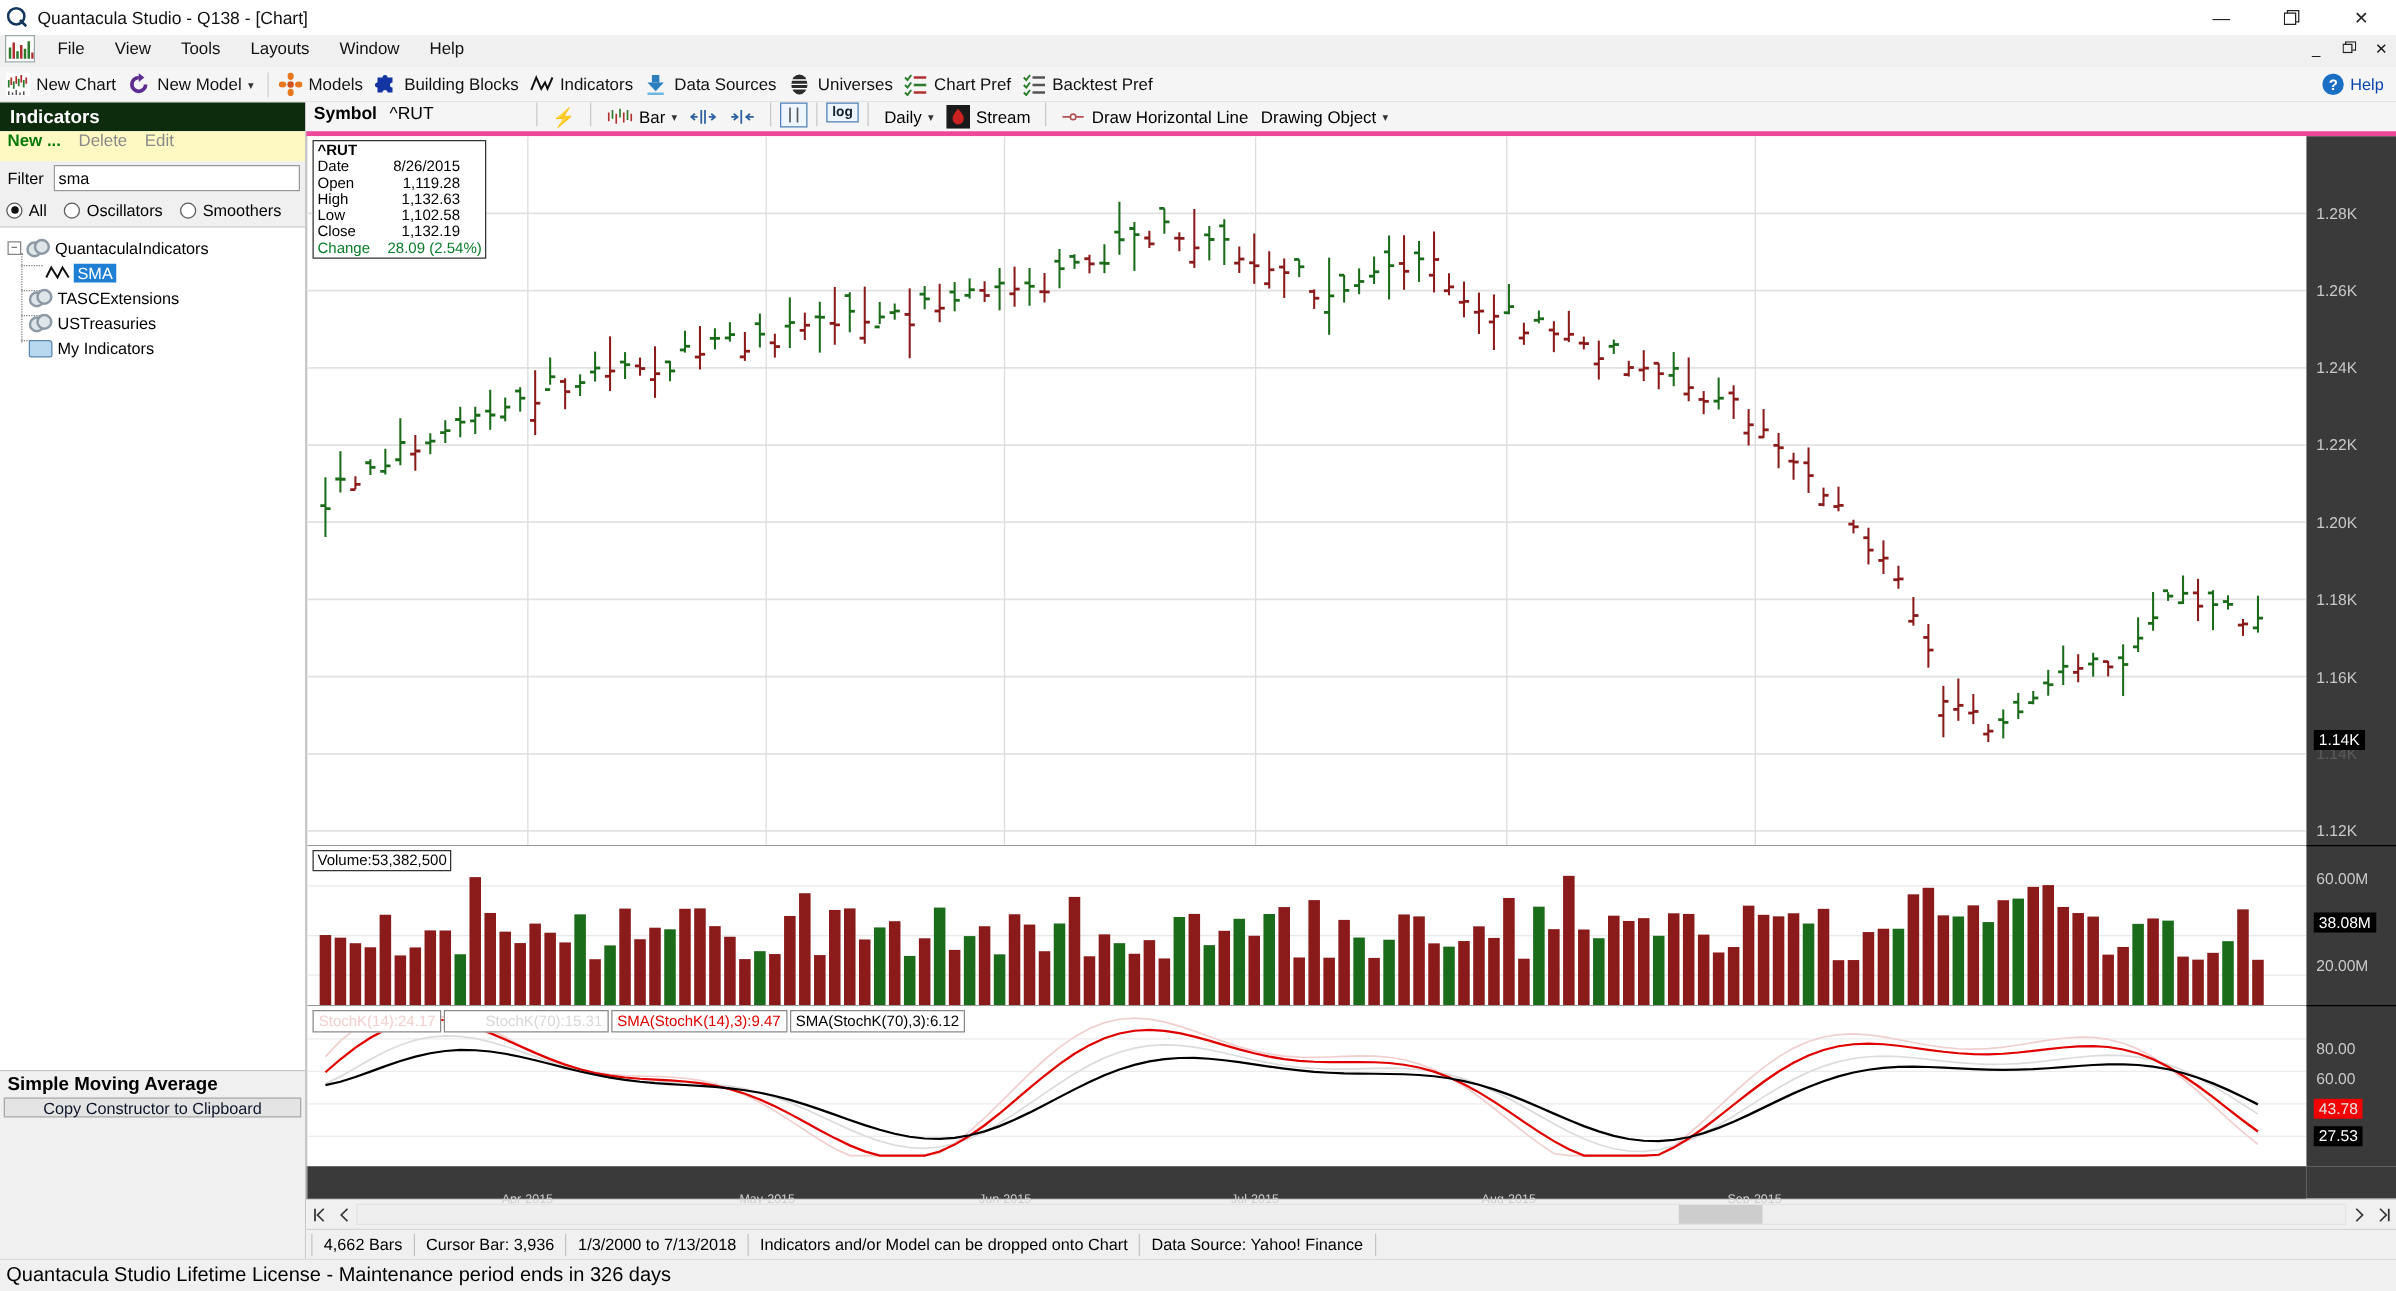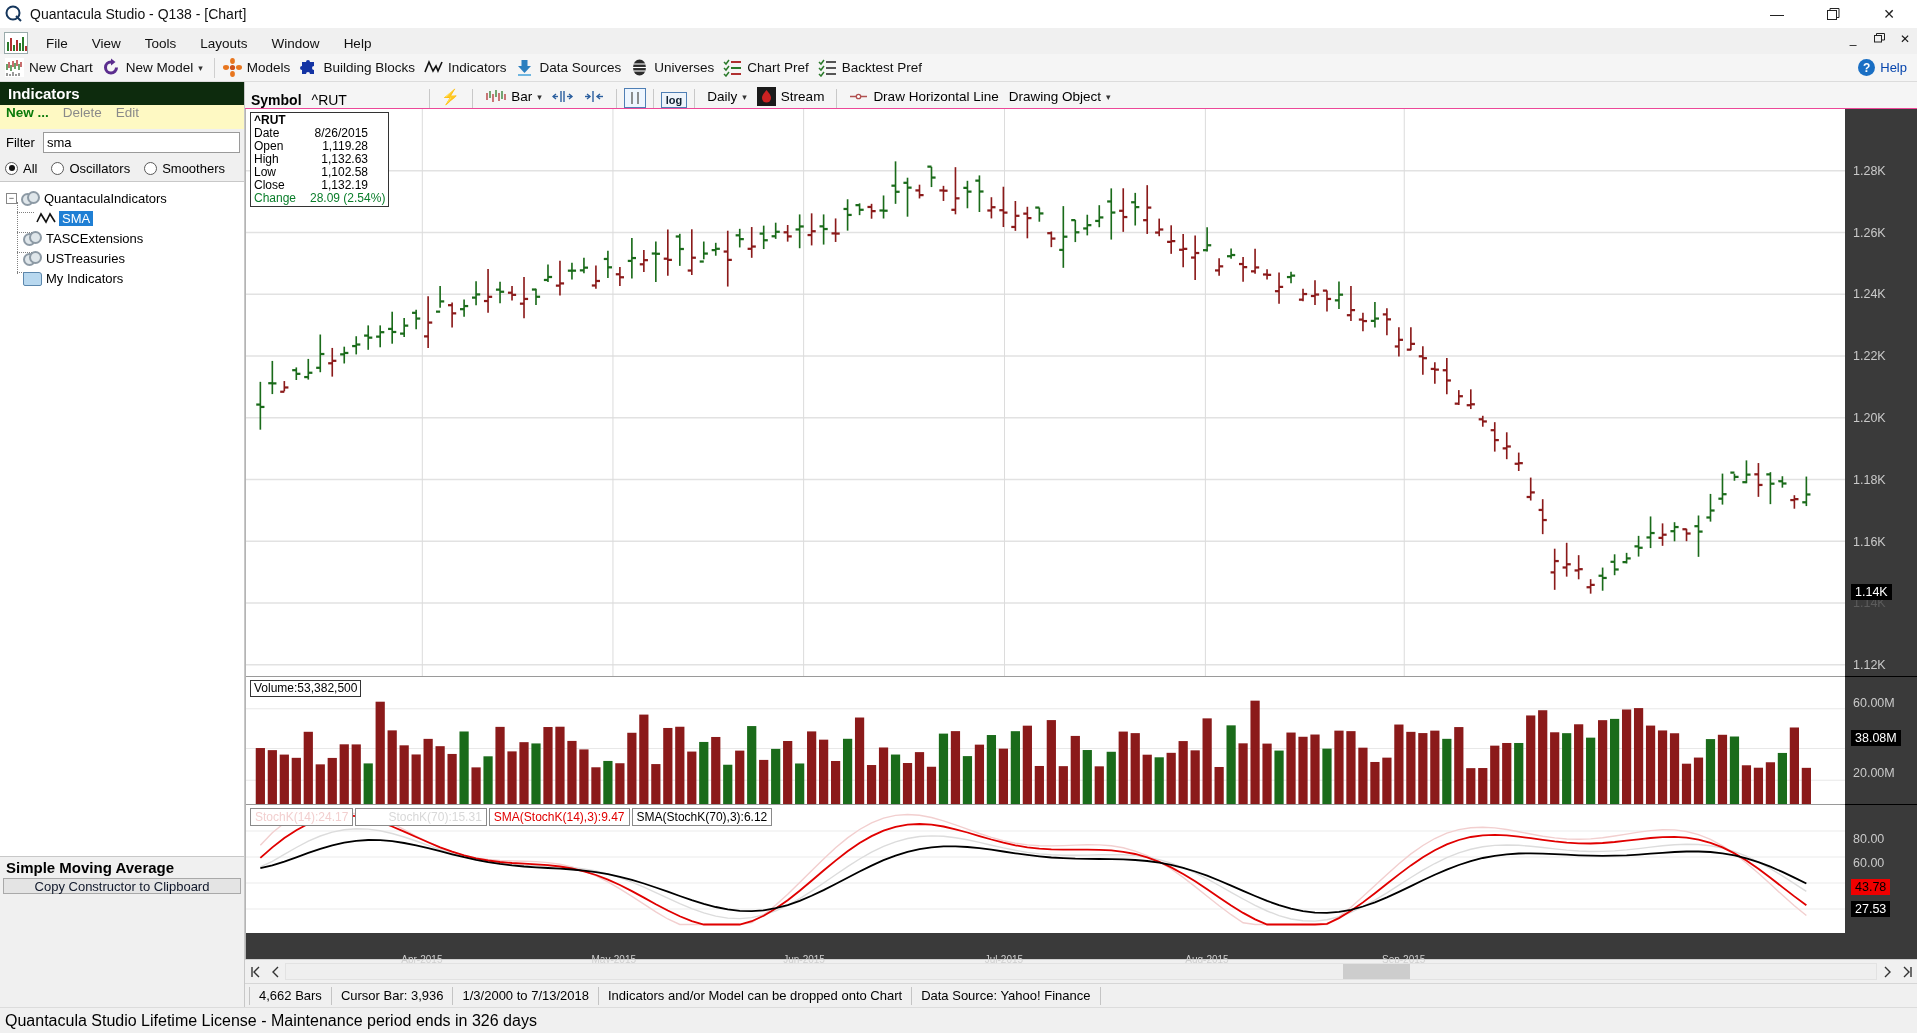--- a/index.html
+++ b/index.html
@@ -26,21 +26,21 @@
   }
   .titlebar .title-text { font-size: 14px; color: #111; margin-left: 2px; }
   .titlebar .spacer { flex: 1; }
   .win-btn {
     width: 56px; height: 28px; display: flex; align-items: center; justify-content: center;
     font-size: 14px; color: #222;
   }
 
   
   .menubar {
-    height: 26px; background: #f0f0f0; display: flex; align-items: flex-end;
+    height: 26px; background: #f0f0f0; display: flex; align-items: flex-start;
     flex: 0 0 26px; position: relative;
   }
   .menu-logo {
     width: 24px; height: 22px; margin: 0 6px 0 4px; border: 1px solid #9aa;
     background: #ffffff; position: relative; overflow: hidden;
   }
   .menu-logo i {
     position: absolute; bottom: 2px; width: 2px; background: #2a7a2a;
   }
   .menu-item { padding: 3px 12px; font-size: 13.5px; color: #111; }
@@ -111,22 +111,22 @@
     margin: 0 3px; height: 16px; background: #e4e4e4; border: 1px solid #a9a9a9;
     font-size: 13px; display: flex; align-items: center; justify-content: center; color:#0f172a;
   }
   .desc-body { flex:1; background: #fff; border: 1px solid #c0c0c0; margin: 3px 3px 4px 3px; font-size: 13px; padding: 3px 5px; position:relative; }
   .desc-scroll { position:absolute; right:0; top:0; bottom:0; width:15px; background:#fff; border-left:1px solid #ddd; display:flex; flex-direction:column; justify-content:space-between; align-items:center; }
   .desc-scroll span { font-size:11px; color:#808080; }
 
   
   .chartarea { flex: 1; display: flex; flex-direction: column; min-width: 0; background: #fff; }
   .charttoolbar {
-    height: 27px; flex: 0 0 27px; background: #f5f5f5; display: flex; align-items: flex-end;
-    border-bottom: 1px solid #ec4899; padding-left: 6px; gap: 0;
+    height: 27px; flex: 0 0 27px; background: #f5f5f5; display: flex; align-items: flex-start;
+    border-bottom: 4px solid #ec4899; padding-left: 6px; gap: 0;
   }
   .ct-label { font-weight: bold; font-size: 14px; margin-right: 10px; }
   .ct-symbol { font-size: 14px; }
   .ct-input-wrap { width: 110px; }
   .ct-sep { width: 1px; height: 19px; background: #c8c8c8; margin: 0 7px; }
   .ct-btn { display:flex; align-items:center; height:23px; padding:0 5px; font-size:13.5px; }
   .bolt { color: #f0b000; font-size: 15px; font-weight:bold; }
   .logbtn {
     border: 1px solid #4f7fb5; background: #eef4fb; font-size: 11px; padding: 1px 4px;
     color: #123; font-weight:bold;
@@ -157,21 +157,21 @@
   .ind-lab { border:1px solid #8a8a8a; background:#fff; font-size:12px; padding:1px 4px; margin-right:2px; white-space:nowrap;}
   .faded { color: #f2cfcf; }
   .faded2 { color: #d8d8d8; padding-left: 32px; }
   .red-t { color: #e00000; }
 
   
   .axisgutter { width: 72px; flex: 0 0 72px; background: #3a3a3a; display: flex; flex-direction: column; }
   .ax-seg { position: relative; border-bottom: 1px solid #000; }
   .ax-tick { position: absolute; left: 8px; color: #c9c9c9; font-size: 12.5px; transform: translateY(-50%); }
   .ax-hi { position: absolute; left: 6px; background: #000; color: #fff; font-size: 12.5px; padding: 1px 4px; transform: translateY(-50%); }
-  .ax-hi.red { background: #f00000; color:#000000; }
+  .ax-hi.red { background: #f00000; color:#e5e5e5; }
 
   
   .dateaxis { height: 26px; flex: 0 0 26px; background: #3a3a3a; position: relative; border-left:1px solid #b4b4b4; }
   .dateaxis .dlab { position: absolute; top: 21px; color: #cfcfcf; font-size: 10px; transform: translateX(-50%); }
   .dateaxis-row { display:flex; flex: 0 0 26px; }
   .dateaxis-pad { width:72px; flex:0 0 72px; background:#3a3a3a; }
 
   
   .scrollrow { height: 24px; flex: 0 0 24px; background: #f0f0f0; display: flex; align-items: center; border-top:1px solid #d0d0d0;}
   .sb-btn { width: 20px; height: 22px; display:flex; align-items:center; justify-content:center; font-size:13px; color:#333; }

